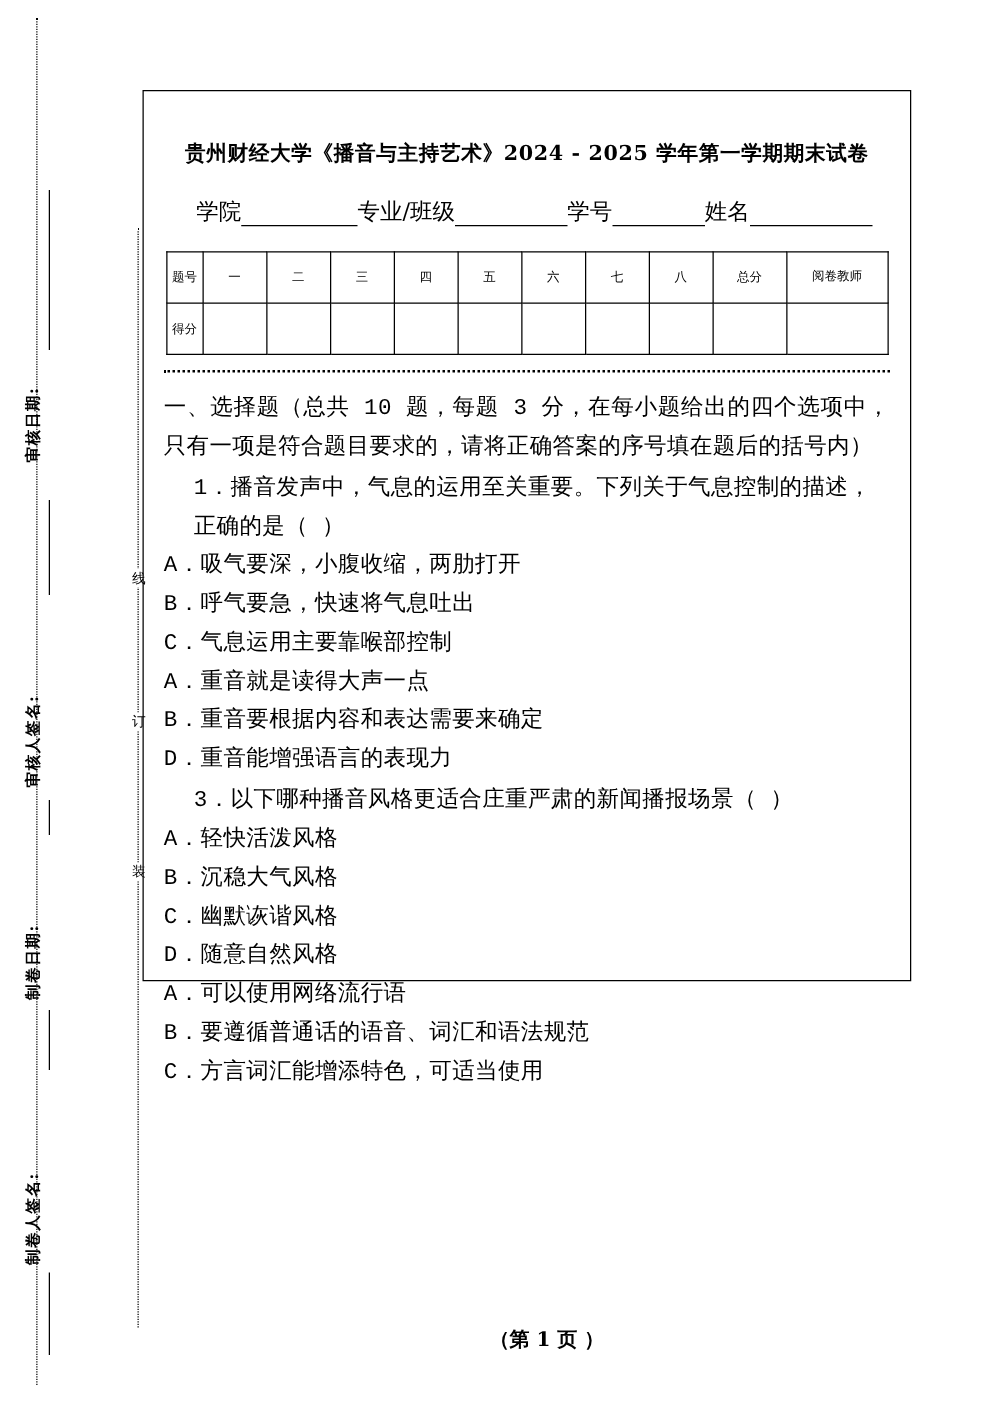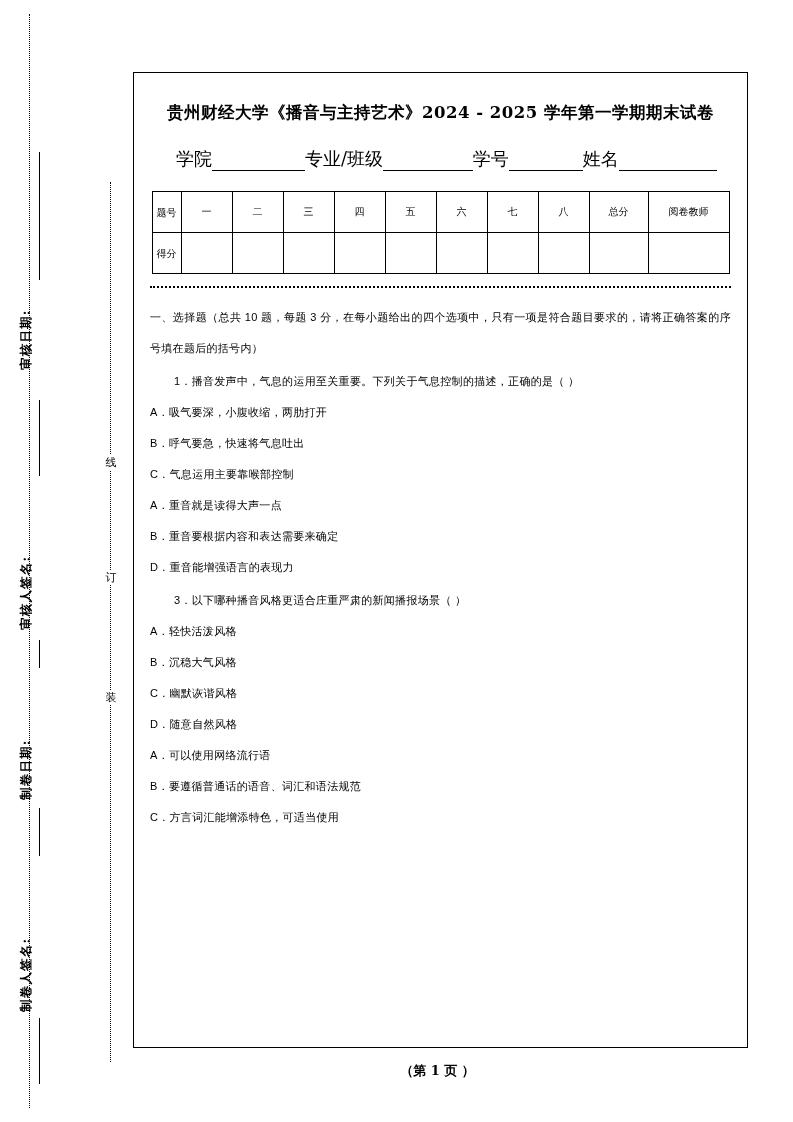--- a/index.html
+++ b/index.html
@@ -83,27 +83,27 @@
     color: #000;
     font-family: "DejaVu Serif", "Liberation Serif", serif;
   }
   .zdx.z-line { top: 455px; }
   .zdx.z-ding { top: 570px; }
   .zdx.z-zhuang { top: 690px; }
 
   
   .sheet {
     position: absolute;
-    left: 133px;
+    left: 114px;
     top: 72px;
     width: 615px;
-    height: 976px;
+    height: 713px;
     border: 1.4px solid #000;
     box-sizing: border-box;
-    padding: 18px 16px 0 16px;
+    padding: 28px 16px 0 16px;
   }
 
   .title {
     text-align: center;
     font-size: 16.5px;
     font-weight: bold;
     line-height: 32px;
     letter-spacing: 0.5px;
     margin: 6px 6px 0 6px;
     font-family: "DejaVu Serif", "Liberation Serif", serif;
@@ -156,39 +156,39 @@
 
   .dotted-sep {
     margin: 12px 0 0 0;
     border-top: 2px dotted #000;
     height: 0;
   }
 
   
   .body-text {
     margin-top: 14px;
-    font-size: 11px;
+    font-size: 18px;
     line-height: 31px;
     letter-spacing: 0.3px;
-    font-family: Liberation Sans, sans-serif;
+    font-family: Liberation Mono, monospace;
   }
   .section-head {
     text-align: justify;
   }
   .q-stem { margin-top: 2px; margin-left: 24px; }
   .q-opt { }
 
   
   .footer {
     position: absolute;
     left: 130px;
     top: 1062px;
     width: 615px;
     text-align: center;
-    font-size: 13px;
+    font-size: 16px;
     font-weight: bold;
     font-family: "DejaVu Serif", "Liberation Serif", serif;
   }
 </style>
 </head>
 <body>
 
 <div class="binding-col">
   <div class="dash-line-outer"></div>
   <div class="solid-seg s1"></div>

